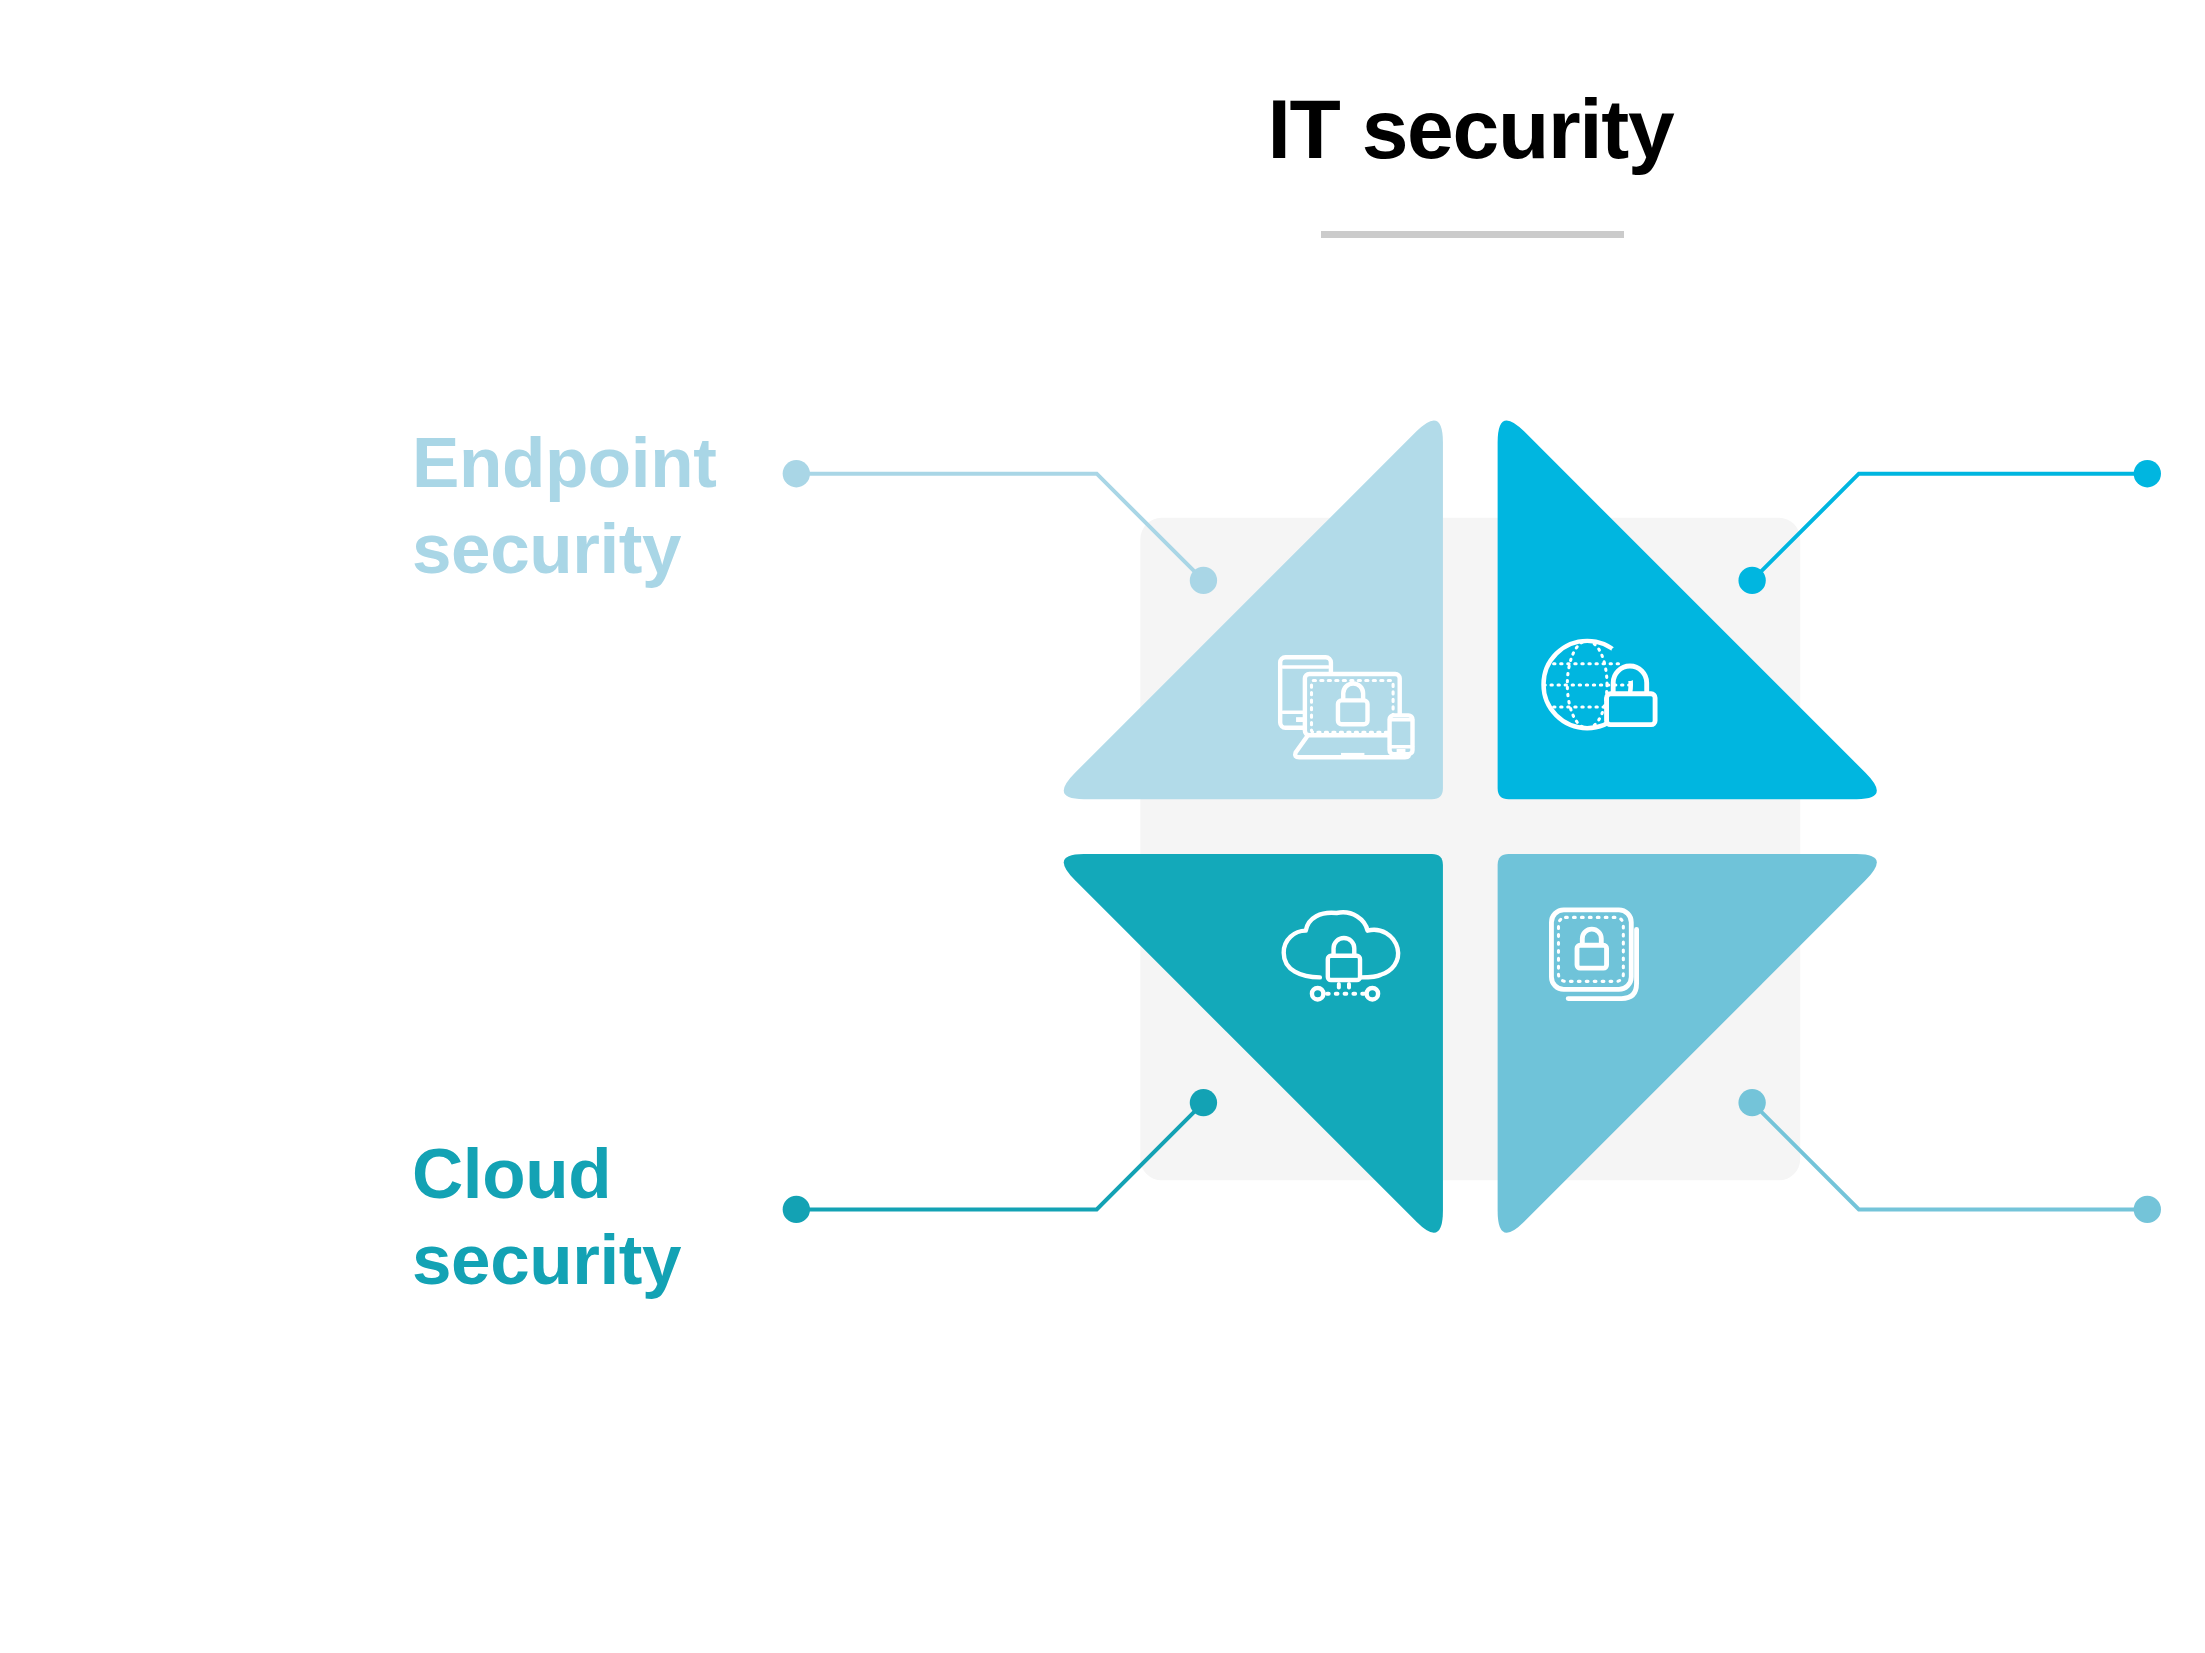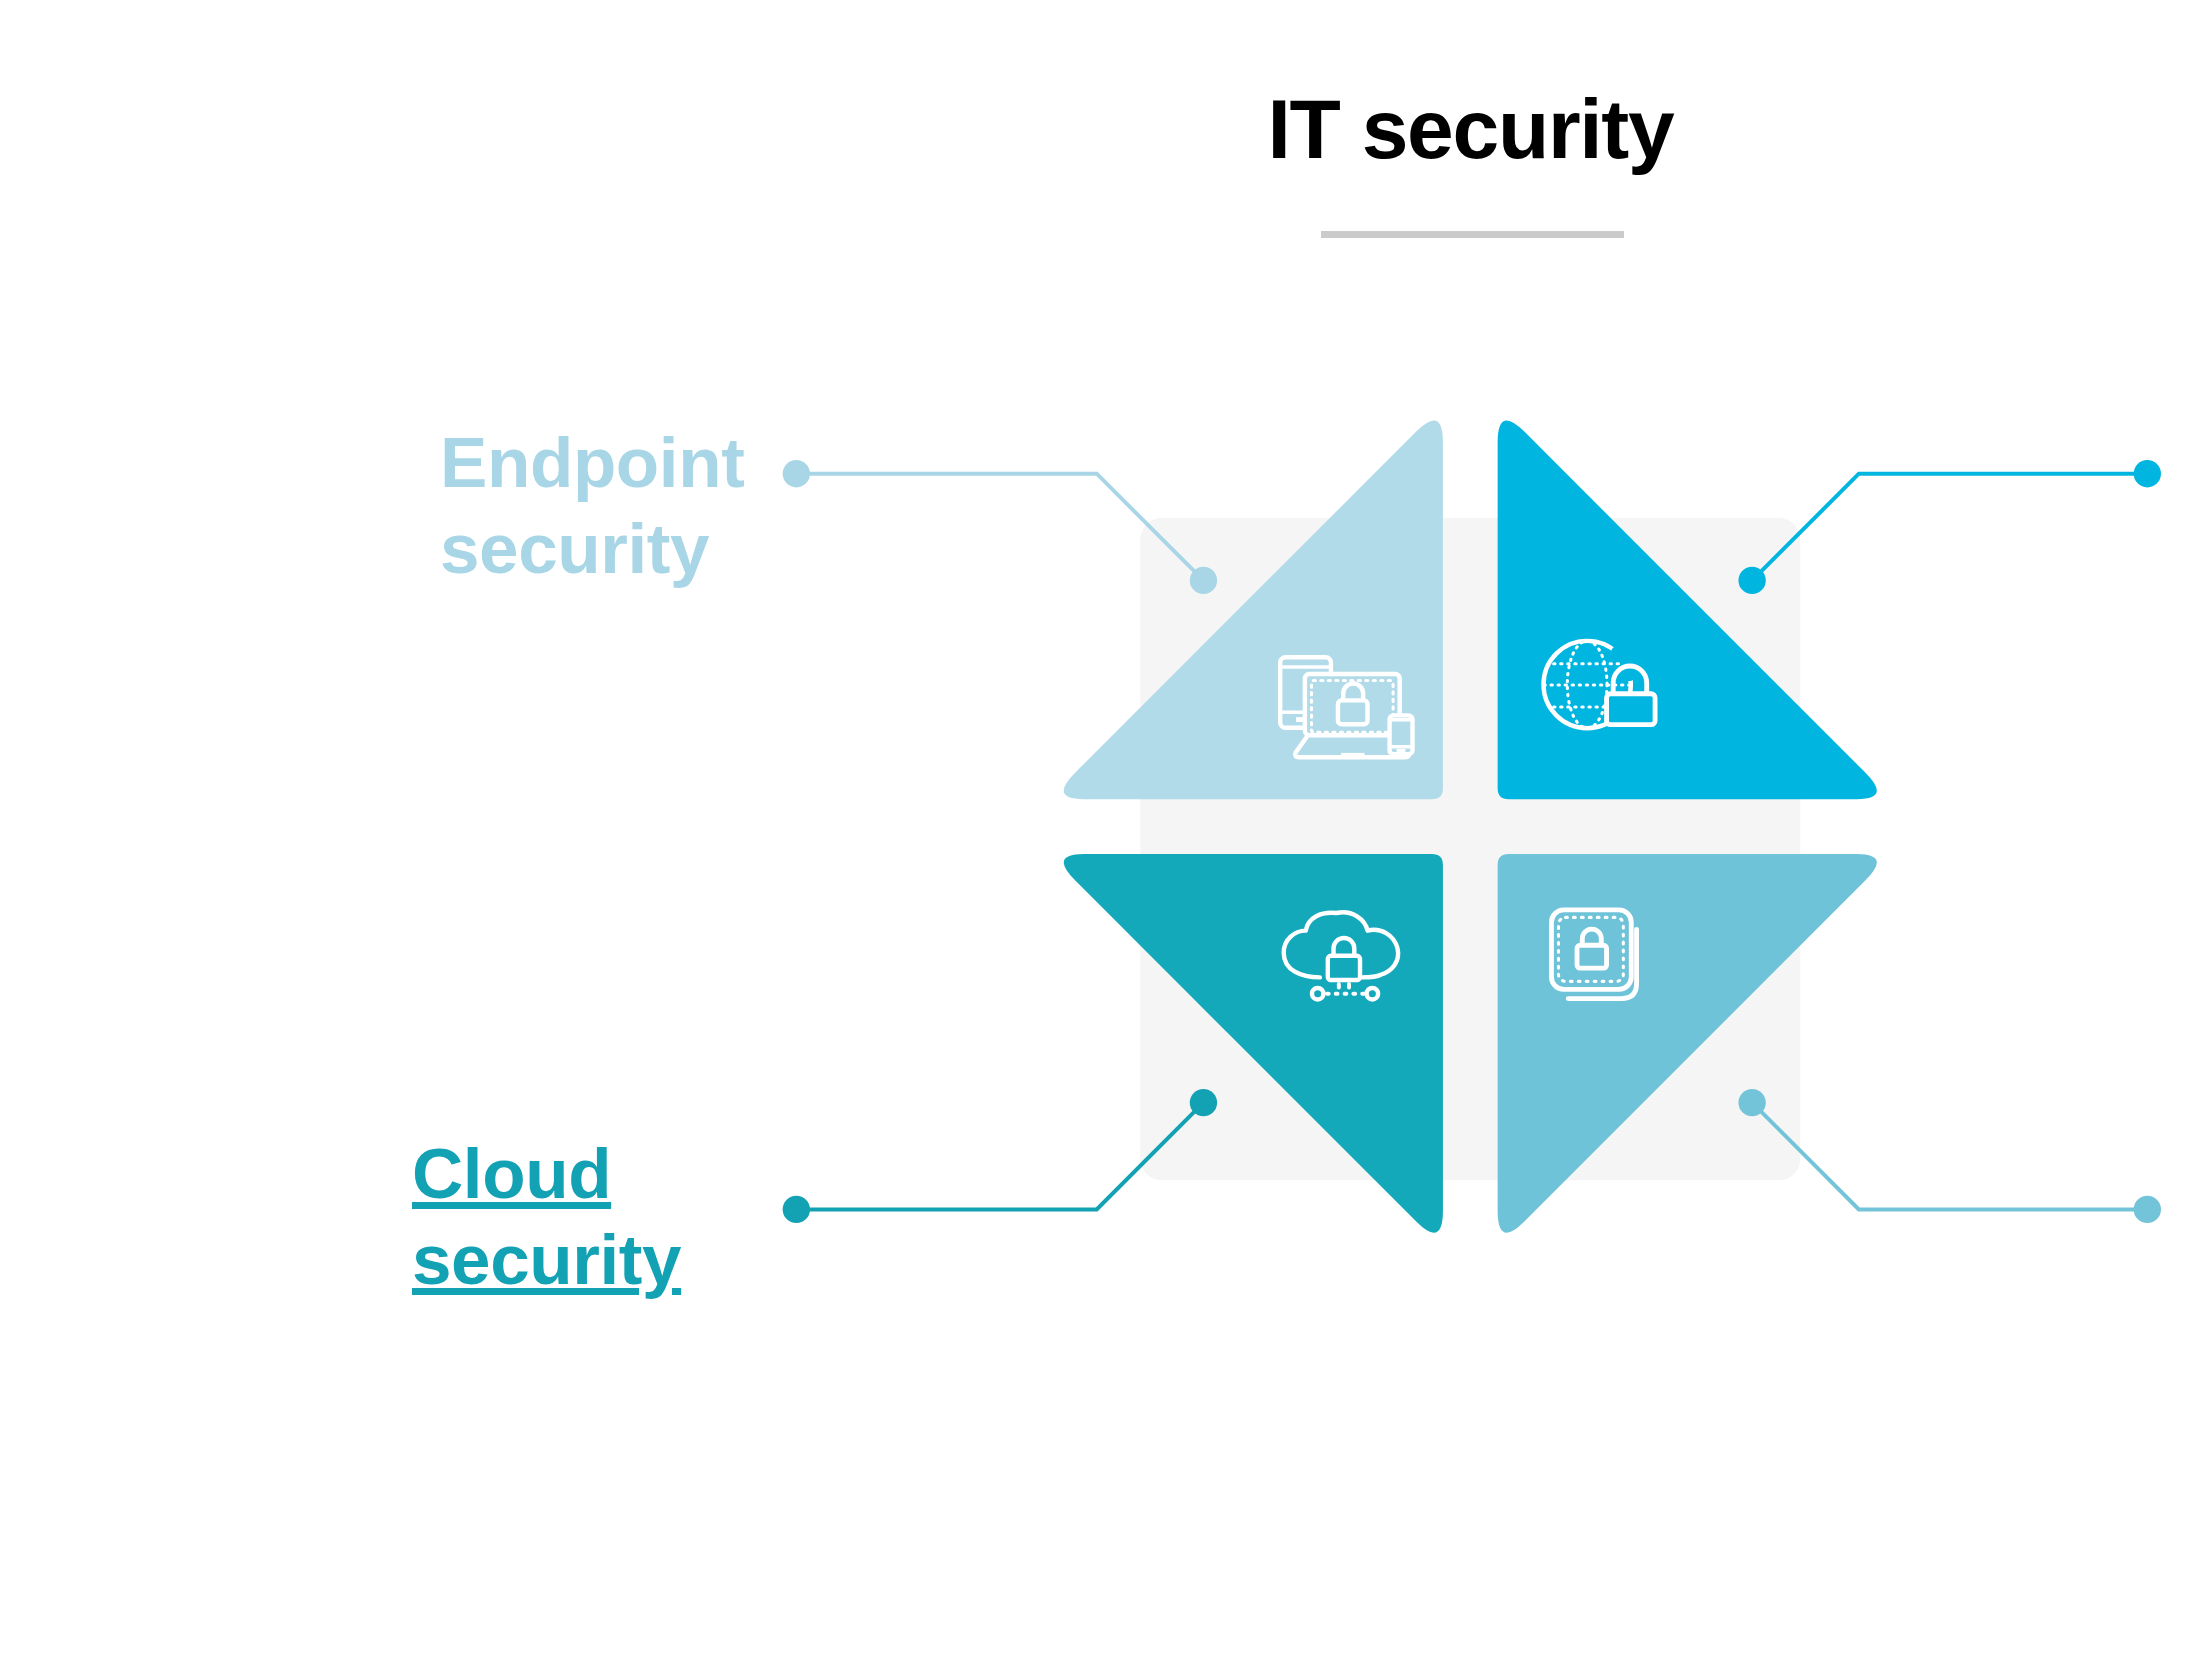--- a/index.html
+++ b/index.html
@@ -12,21 +12,21 @@
     font-size:84px;font-weight:700;letter-spacing:-1.3px;line-height:1;
   }
   .title-underline{position:absolute;top:231px;left:1321px;width:303px;height:6.6px;}
   .diagram-svg{position:absolute;left:0;top:0;width:2941px;height:1654px;}
   .label{
     position:absolute;font-size:71px;font-weight:700;line-height:86px;
     letter-spacing:-0.4px;white-space:nowrap;
   }
   .label span{display:block;}
   .label-endpoint{left:412px;top:420px;}
-  .label-cloud{left:412px;top:1131px;text-decoration:underline;}
+  .label-cloud{left:412px;top:1131px;}
 </style>
 </head>
 <body>
 
 <div class="stage" style="background: rgb(255, 255, 255);">
 
   <div class="title" style="color: rgb(0, 0, 0);">IT security</div>
 
   <div class="title-underline" style="background: rgb(203, 203, 203);"></div>
 
@@ -104,21 +104,21 @@
 
     <g transform="translate(3490,2040)" fill="none" stroke="#ffffff" stroke-width="11" stroke-linecap="round" stroke-linejoin="round">
       <path d="M220,67 V190 Q220,224 186,224 H65"></path>
       <rect x="27" y="23" width="181" height="180" rx="28" fill="#6fc3d9"></rect>
       <rect x="43" y="40" width="147" height="145" rx="16" stroke-width="7" stroke-dasharray="4 14"></rect>
       <path d="M97,105 v-17 a21.5,21.5 0 0 1 43,0 v17"></path>
       <rect x="85" y="103" width="67" height="52" rx="7" fill="#6fc3d9"></rect>
     </g>
   </svg>
 
-  <div class="label label-endpoint" style="color: rgb(169, 214, 230); margin-left: 28px;">
+  <div class="label label-endpoint" style="color: rgb(169, 214, 230);">
     <span>Endpoint</span>
     <span>security</span>
   </div>
 
   <div class="label label-cloud" style="color: rgb(19, 162, 180);">
     <span>Cloud</span>
     <span>security</span>
   </div>
 
 </div>

